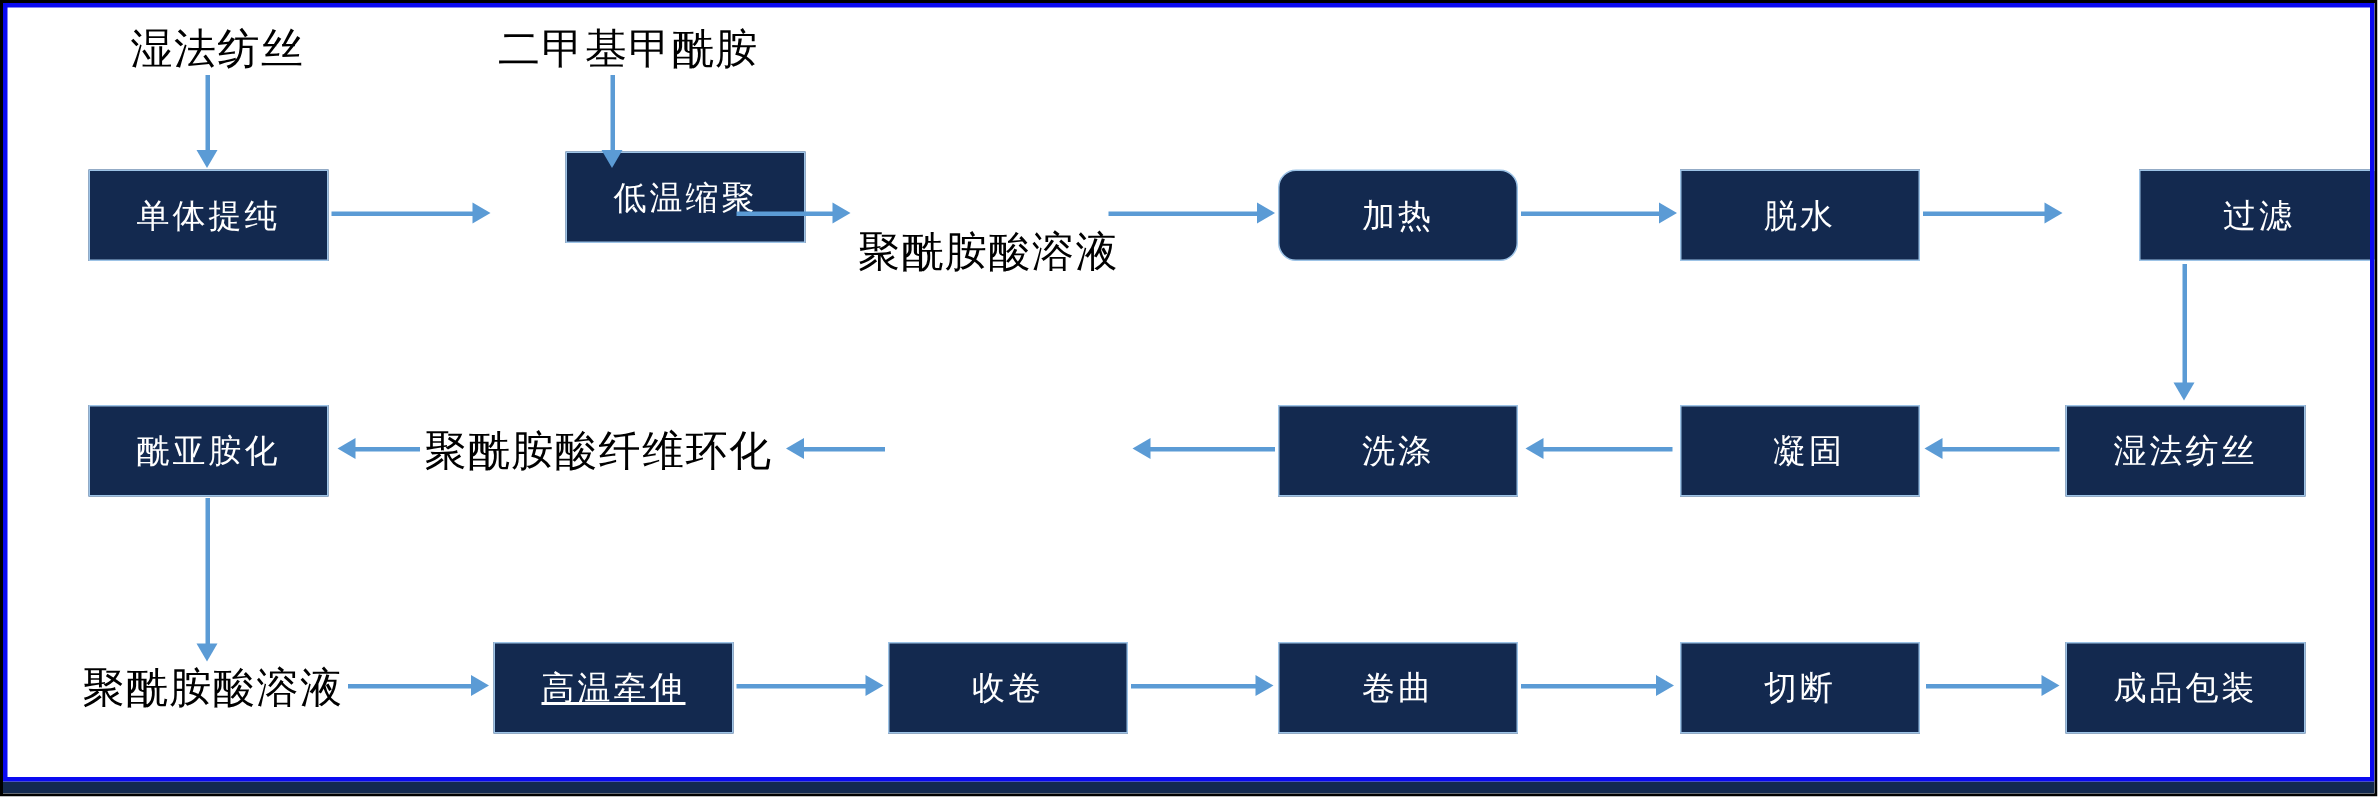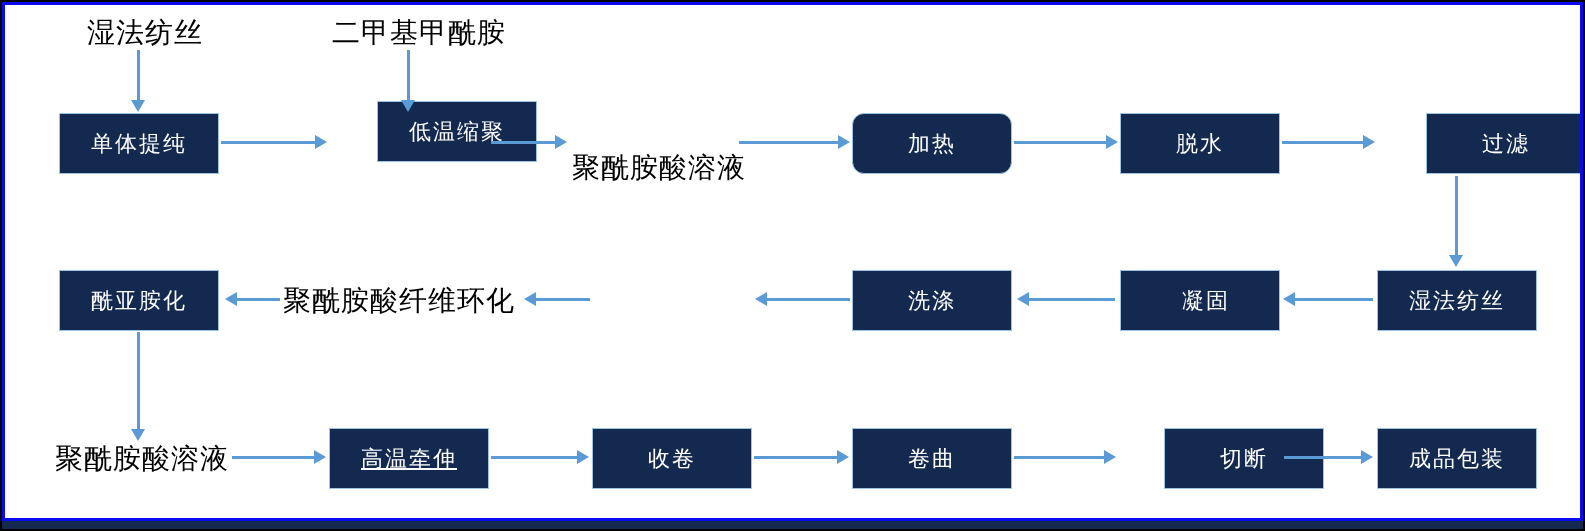--- a/index.html
+++ b/index.html
@@ -65,21 +65,21 @@
   <div class="box" style="left:1375px;top:268px;">湿法纺丝</div>
   <div class="box" style="left:1118px;top:268px;padding-left:12px;">凝固</div>
   <div class="box" style="left:850px;top:268px;">洗涤</div>
   <div class="box" style="left:57px;top:268px;text-align:right;">酰亚胺化</div>
   <div class="flabel" style="left:269px;top:284px;margin-left:12px;">聚酰胺酸纤维环化</div>
 
   <div class="flabel" style="left:53px;top:442px;">聚酰胺酸溶液</div>
   <div class="box" style="left:327px;top:426px;text-decoration:underline;">高温牵伸</div>
   <div class="box" style="left:590px;top:426px;">收卷</div>
   <div class="box" style="left:850px;top:426px;">卷曲</div>
-  <div class="box" style="left:1118px;top:426px;margin-left:44px;">切断</div>
+  <div class="box" style="left:1118px;top:426px;">切断</div>
   <div class="box" style="left:1375px;top:426px;text-align:center;">成品包装</div>
 
   <div class="ad" style="left:135px;top:48px;height:51px;"></div>
   <div class="ad" style="left:405px;top:48px;height:51px;"></div>
   <div class="ad" style="left:1453px;top:174px;height:80px;"></div>
   <div class="ad" style="left:135px;top:330px;height:98px;"></div>
 
   <div class="ar" style="left:219px;top:139px;width:95px;"></div>
   <div class="ar" style="left:489px;top:139px;width:65px;"></div>
   <div class="ar" style="left:737px;top:139px;width:100px;"></div>

